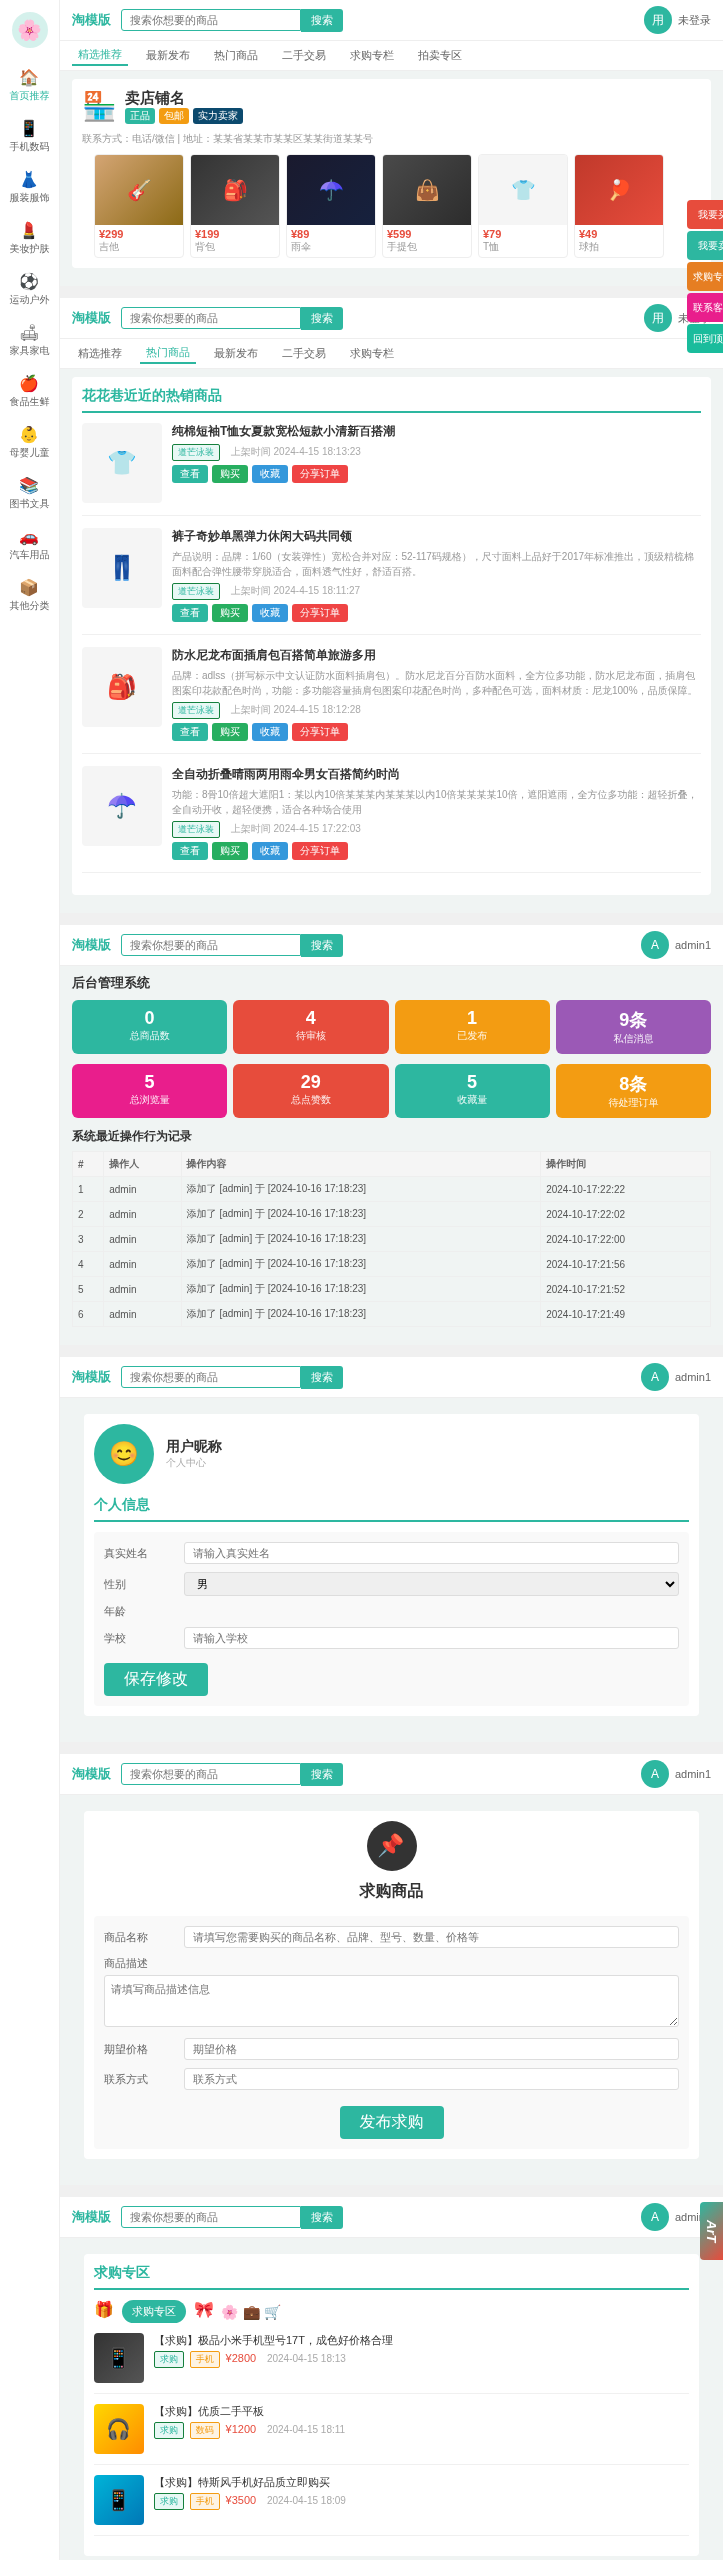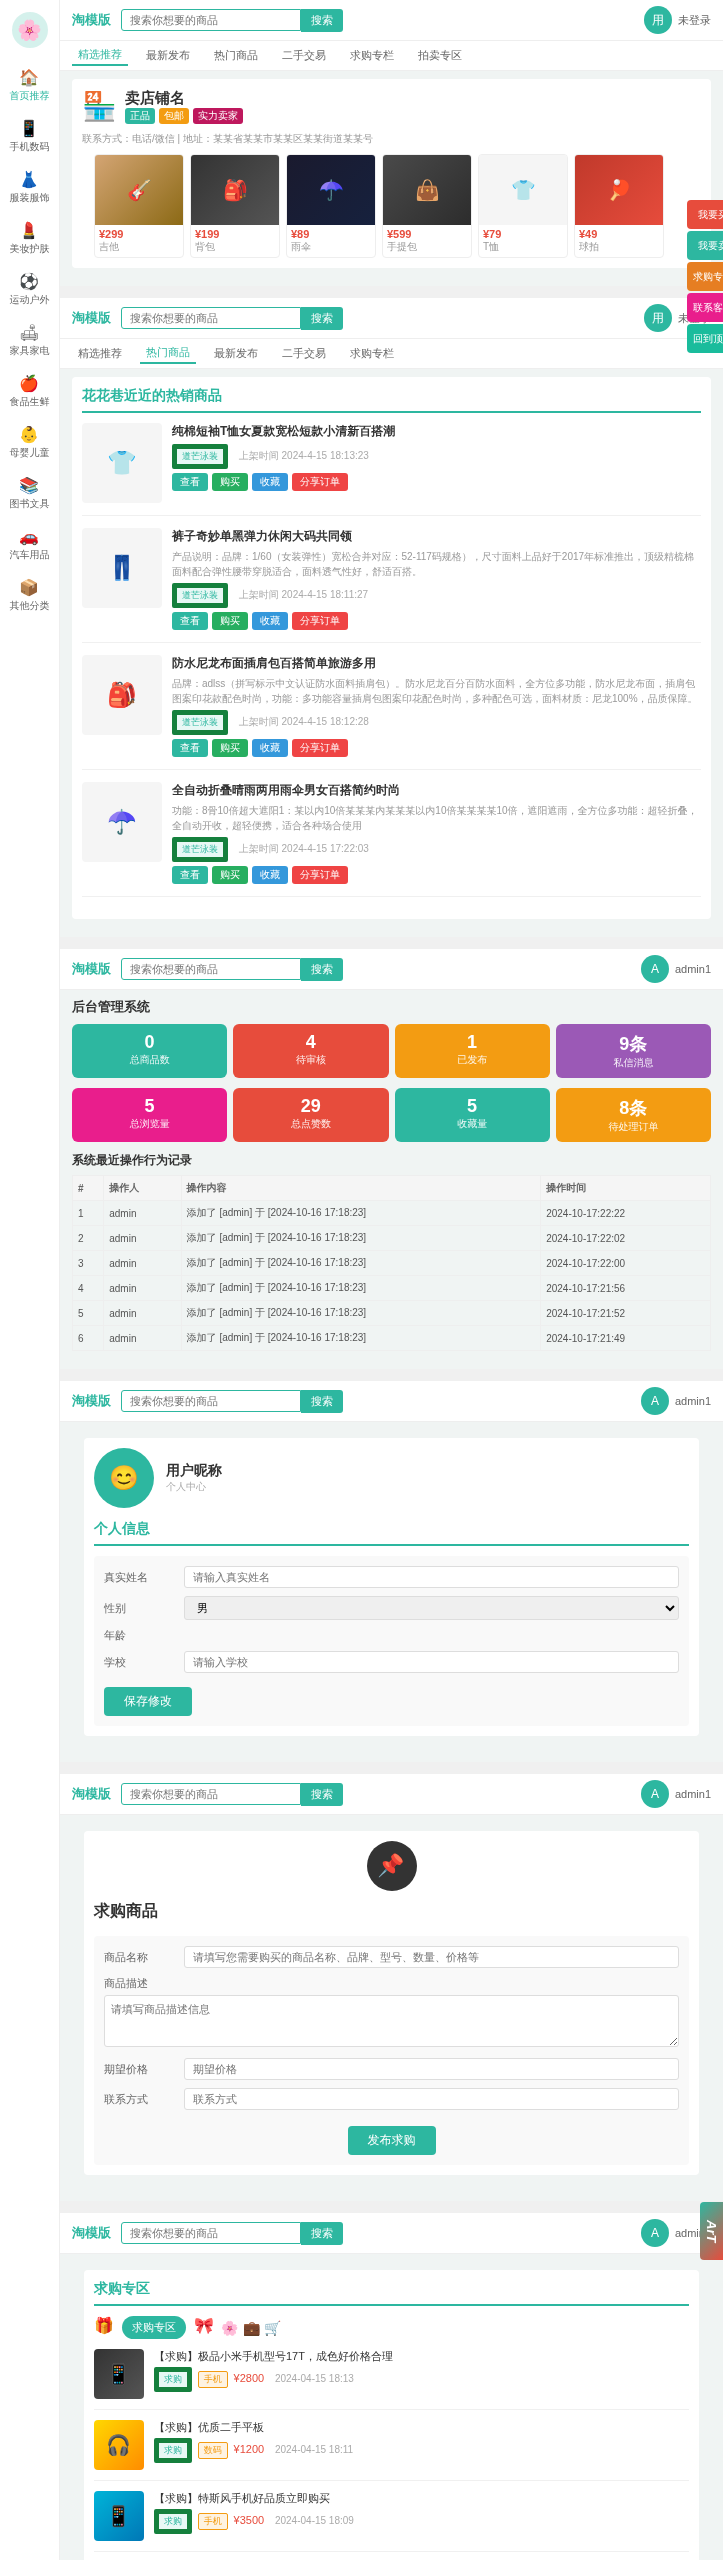--- a/index.html
+++ b/index.html
@@ -140,21 +140,21 @@
       display: flex;
       align-items: center;
       gap: 8px;
       margin-bottom: 8px;
     }
     .shop-name { font-size: 15px; font-weight: bold; color: #333; }
     .shop-badges { display: flex; gap: 4px; align-items: center; }
     .badge { padding: 1px 5px; border-radius: 3px; font-size: 10px; color: #fff; }
     .badge.green { background: #2db7a0; }
     .badge.orange { background: #f39c12; }
-    .badge.red { background: #be185d; }
+    .badge.red { background: #0c4a6e; }
     .shop-info { font-size: 10px; color: #999; margin-bottom: 8px; }
 
     
     .product-grid {
       display: flex;
       gap: 6px;
       padding: 0 12px;
       flex-wrap: wrap;
     }
     .product-thumb {
@@ -299,32 +299,33 @@
       font-size: 11px;
       outline: none;
     }
     .form-submit {
       background: #2db7a0;
       color: #fff;
       border: none;
       padding: 6px 20px;
       border-radius: 4px;
       cursor: pointer;
-      font-size: 12px;
+      font-size: 16px;
       margin-top: 6px;
     }
 
     
     .buy-request {
       background: #fff;
       margin: 8px 12px;
       border-radius: 4px;
       padding: 10px;
     }
     .buy-request-title {
+      text-align: center;
       font-size: 16px;
       font-weight: bold;
       color: #333;
       margin-bottom: 14px;
     }
     .buy-icon {
       width: 50px; height: 50px;
       border-radius: 50%;
       background: #333;
       display: flex;
@@ -373,21 +374,21 @@
       justify-content: center;
       font-size: 20px;
       flex-shrink: 0;
     }
     .auction-content { flex: 1; }
     .auction-title { font-size: 11px; color: #333; margin-bottom: 3px; }
     .auction-meta { font-size: 10px; color: #aaa; }
     .auction-price { font-size: 11px; color: #e74c3c; }
 
     .tag { display: inline-block; padding: 1px 5px; border-radius: 2px; font-size: 9px; margin-right: 3px; }
-    .tag.green { background: #e8f8f5; color: #2db7a0; border: 5px solid #15803d; }
+    .tag.green { background: #e8f8f5; color: #2db7a0; border: 1px solid #15803d; }
     .tag.orange { background: #fef3e2; color: #f39c12; border: 1px solid #f39c12; }
 
     .section-wrapper { position: relative; }
 
     
     .img-guitar { background: linear-gradient(135deg, #d4a574, #8b6914); }
     .img-dark { background: linear-gradient(135deg, #333, #555); }
     .img-umbrella { background: linear-gradient(135deg, #1a1a2e, #16213e); }
     .img-bag { background: linear-gradient(135deg, #4a4a4a, #2c2c2c); }
     .img-pingpong { background: linear-gradient(135deg, #c0392b, #e74c3c); }

